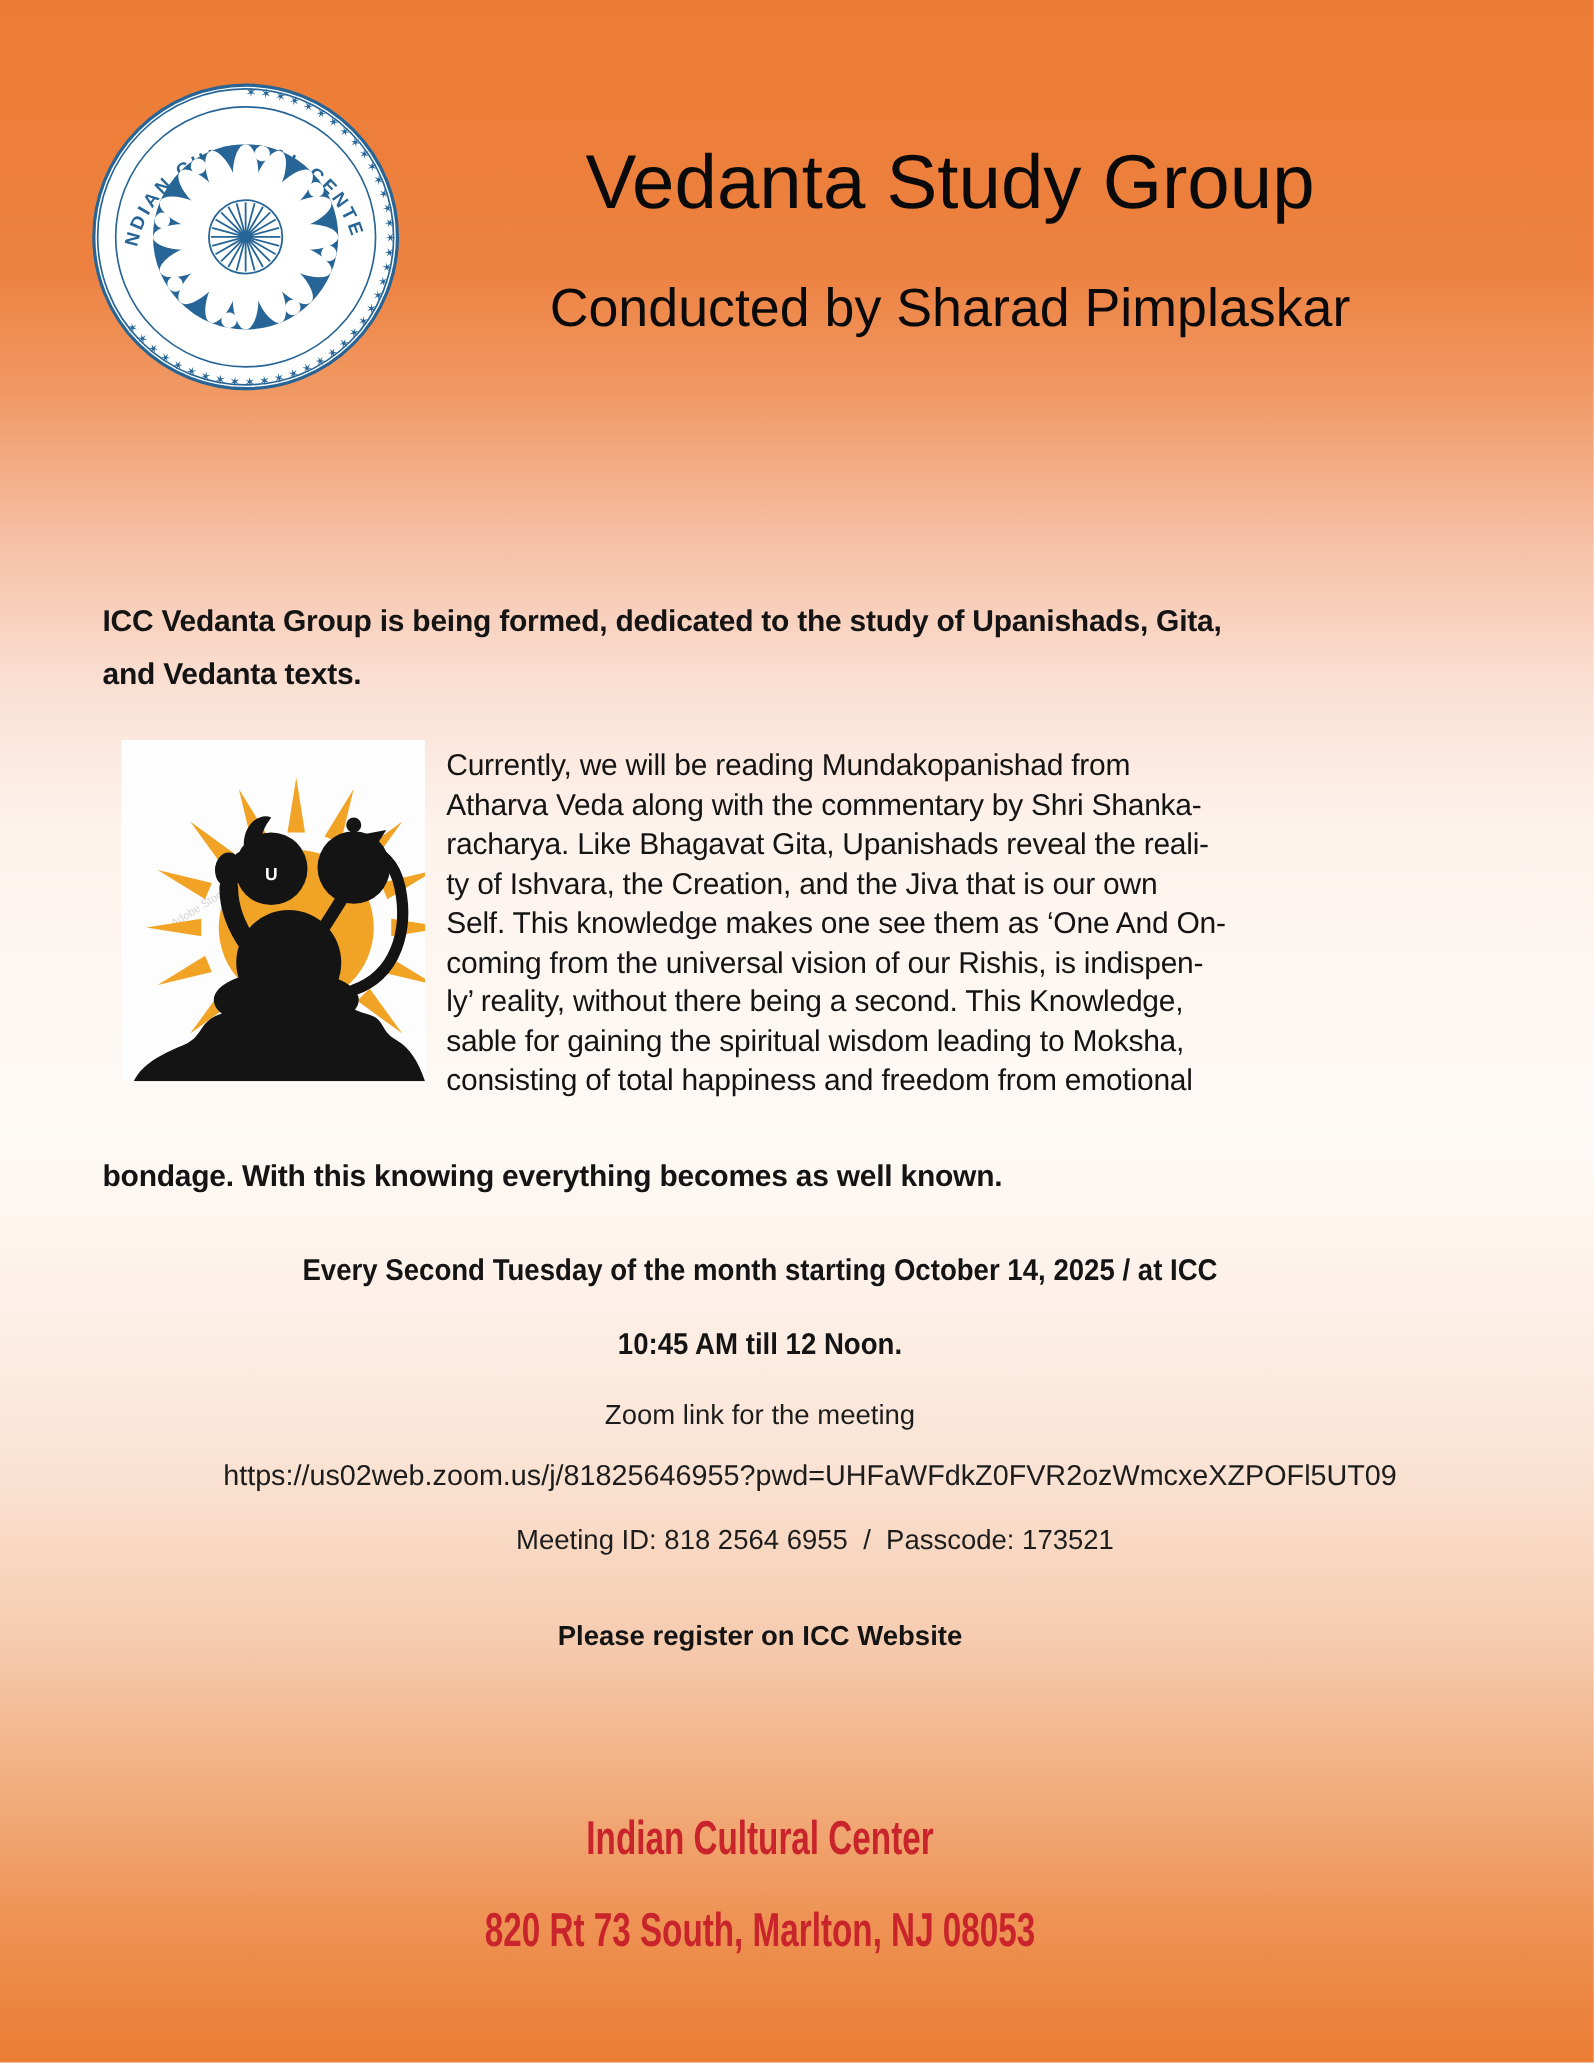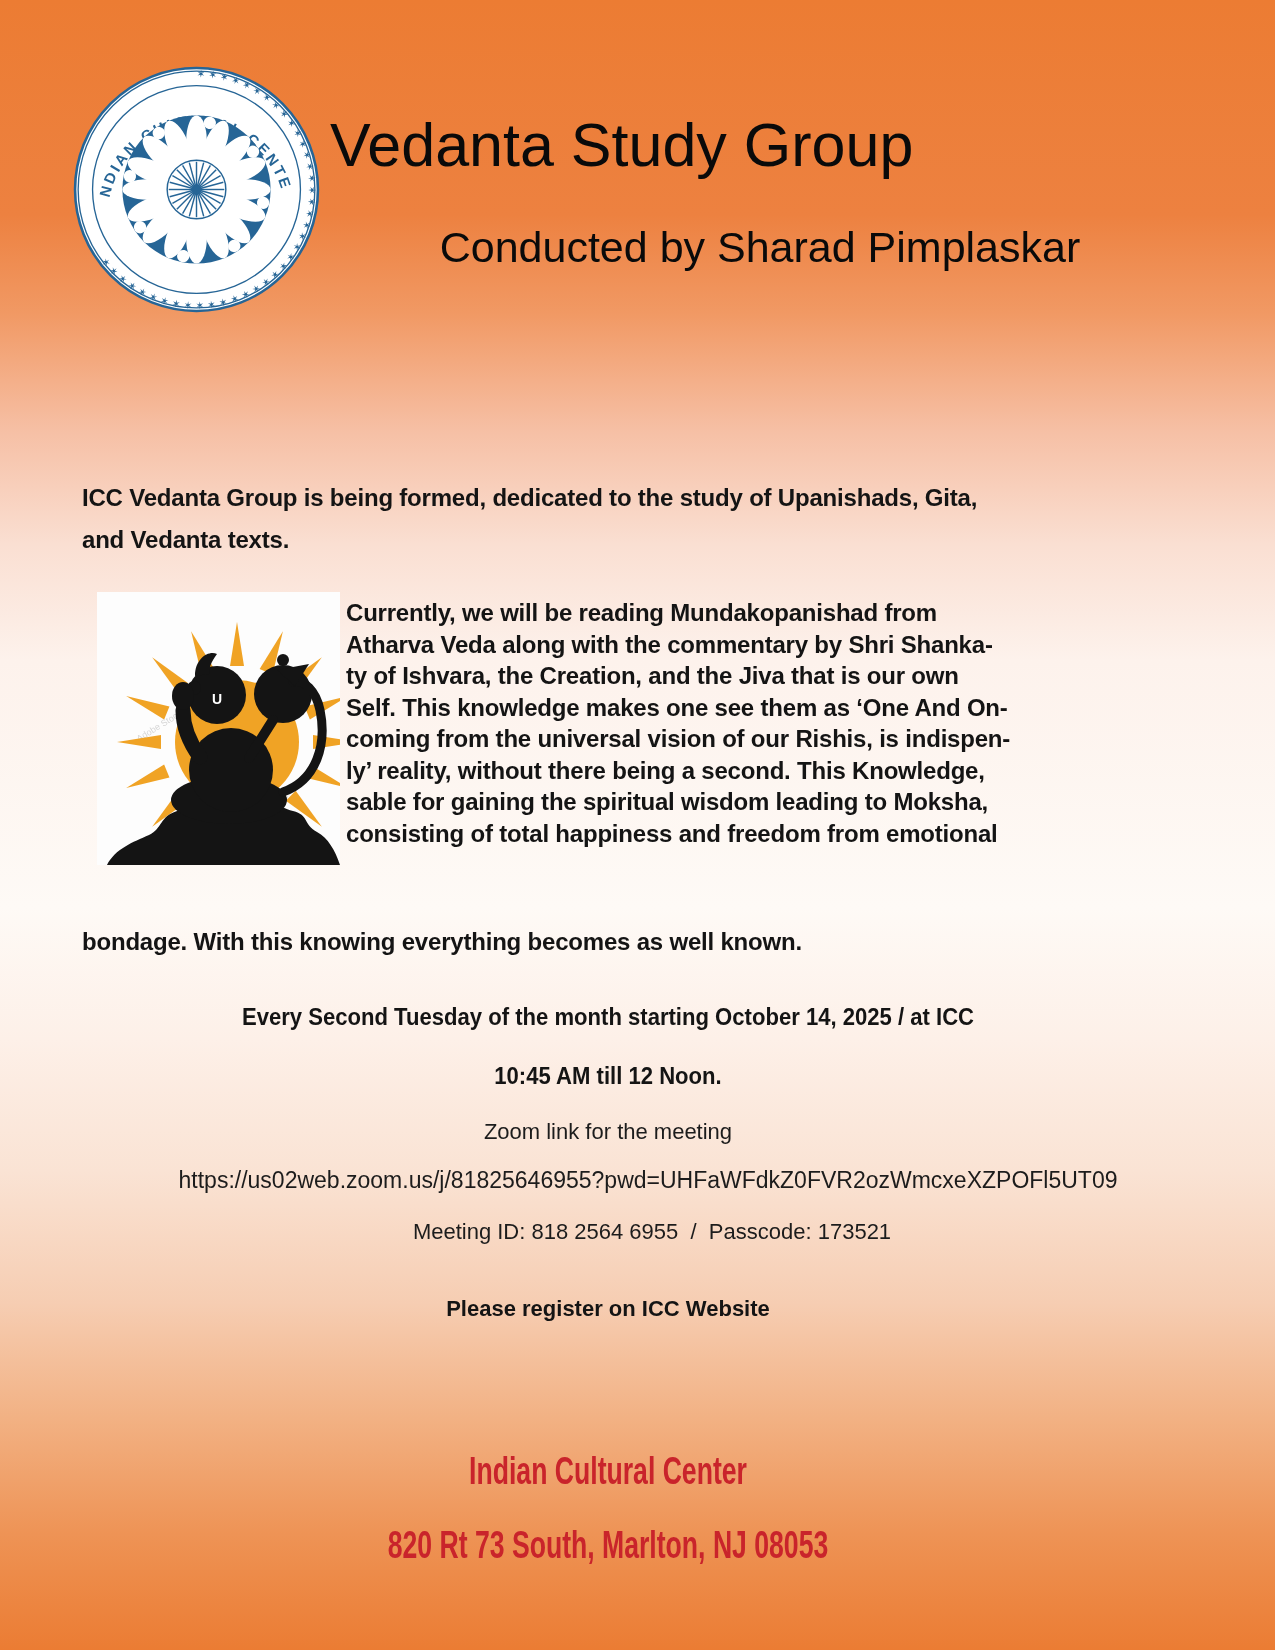--- a/index.html
+++ b/index.html
@@ -20,38 +20,38 @@
       #fdf0e8 63%,
       #fae3d4 71%,
       #f6cdb2 79%,
       #f2b183 86%,
       #ee9355 93%,
       #eb7c33 100%);
   }
   .abs{position:absolute;}
   .logo-box{left:73px;top:66px;width:247px;height:247px;}
   .title{
-    left:330px;top:110px;width:880px;
+    left:320px;top:110px;width:880px;
     font-size:61px;font-weight:400;color:#0a0a0a;
-    white-space:nowrap;
+    text-align:center;white-space:nowrap;
   }
   .subtitle{
     left:320px;top:213px;width:880px;
     font-size:43px;font-weight:400;color:#0a0a0a;
     text-align:center;white-space:nowrap;margin-top:10px;
   }
   .intro{
     left:82px;top:477px;
     font-size:24px;font-weight:700;line-height:42px;
     letter-spacing:-0.2px;white-space:nowrap;
   }
   .hanuman-box{left:97px;top:592px;width:243px;height:273px;}
   .para{
-    left:346px;top:597px;
-    font-size:24px;font-weight:700;line-height:31.5px;
+    left:357px;top:597px;
+    font-size:24px;font-weight:400;line-height:31.5px;
     letter-spacing:-0.2px;white-space:nowrap;
   }
   .para-last{
     left:82px;top:928px;
     font-size:24px;font-weight:700;
     letter-spacing:-0.2px;white-space:nowrap;
   }
   .center-col{left:0;width:1216px;text-align:center;}
   .sched-bold{font-size:24px;font-weight:700;transform:scaleX(0.92);transform-origin:50% 50%;}
   .sched-reg{font-size:23px;font-weight:400;color:#1c1c1c;}
@@ -202,20 +202,21 @@
         <path d="M186,200 C220,188 230,152 223,118 C219,99 207,87 196,90" stroke="#141414" stroke-width="9" fill="none" stroke-linecap="round"></path>
         <polygon points="198,94 212,72 180,78"></polygon>
       </g>
       <text x="120" y="112" font-size="14" font-weight="bold" fill="#ffffff" text-anchor="middle">U</text>
     </svg>
   </div>
 
   <div class="abs para">
     <div>Currently, we will be reading Mundakopanishad from</div>
     <div>Atharva Veda along with the commentary by Shri Shanka-</div>
+    <div>racharya. Like Bhagavat Gita, Upanishads reveal the reali-</div>
     <div>ty of Ishvara, the Creation, and the Jiva that is our own</div>
     <div>Self. This knowledge makes one see them as ‘One And On-</div>
     <div>coming from the universal vision of our Rishis, is indispen-</div>
     <div>ly’ reality, without there being a second. This Knowledge,</div>
     <div>sable for gaining the spiritual wisdom leading to Moksha,</div>
     <div>consisting of total happiness and freedom from emotional</div>
   </div>
   <div class="abs para-last">bondage. With this knowing everything becomes as well known.</div>
 
   <div class="abs center-col s1 sched-bold">Every Second Tuesday of the month starting October 14, 2025 / at ICC</div>

